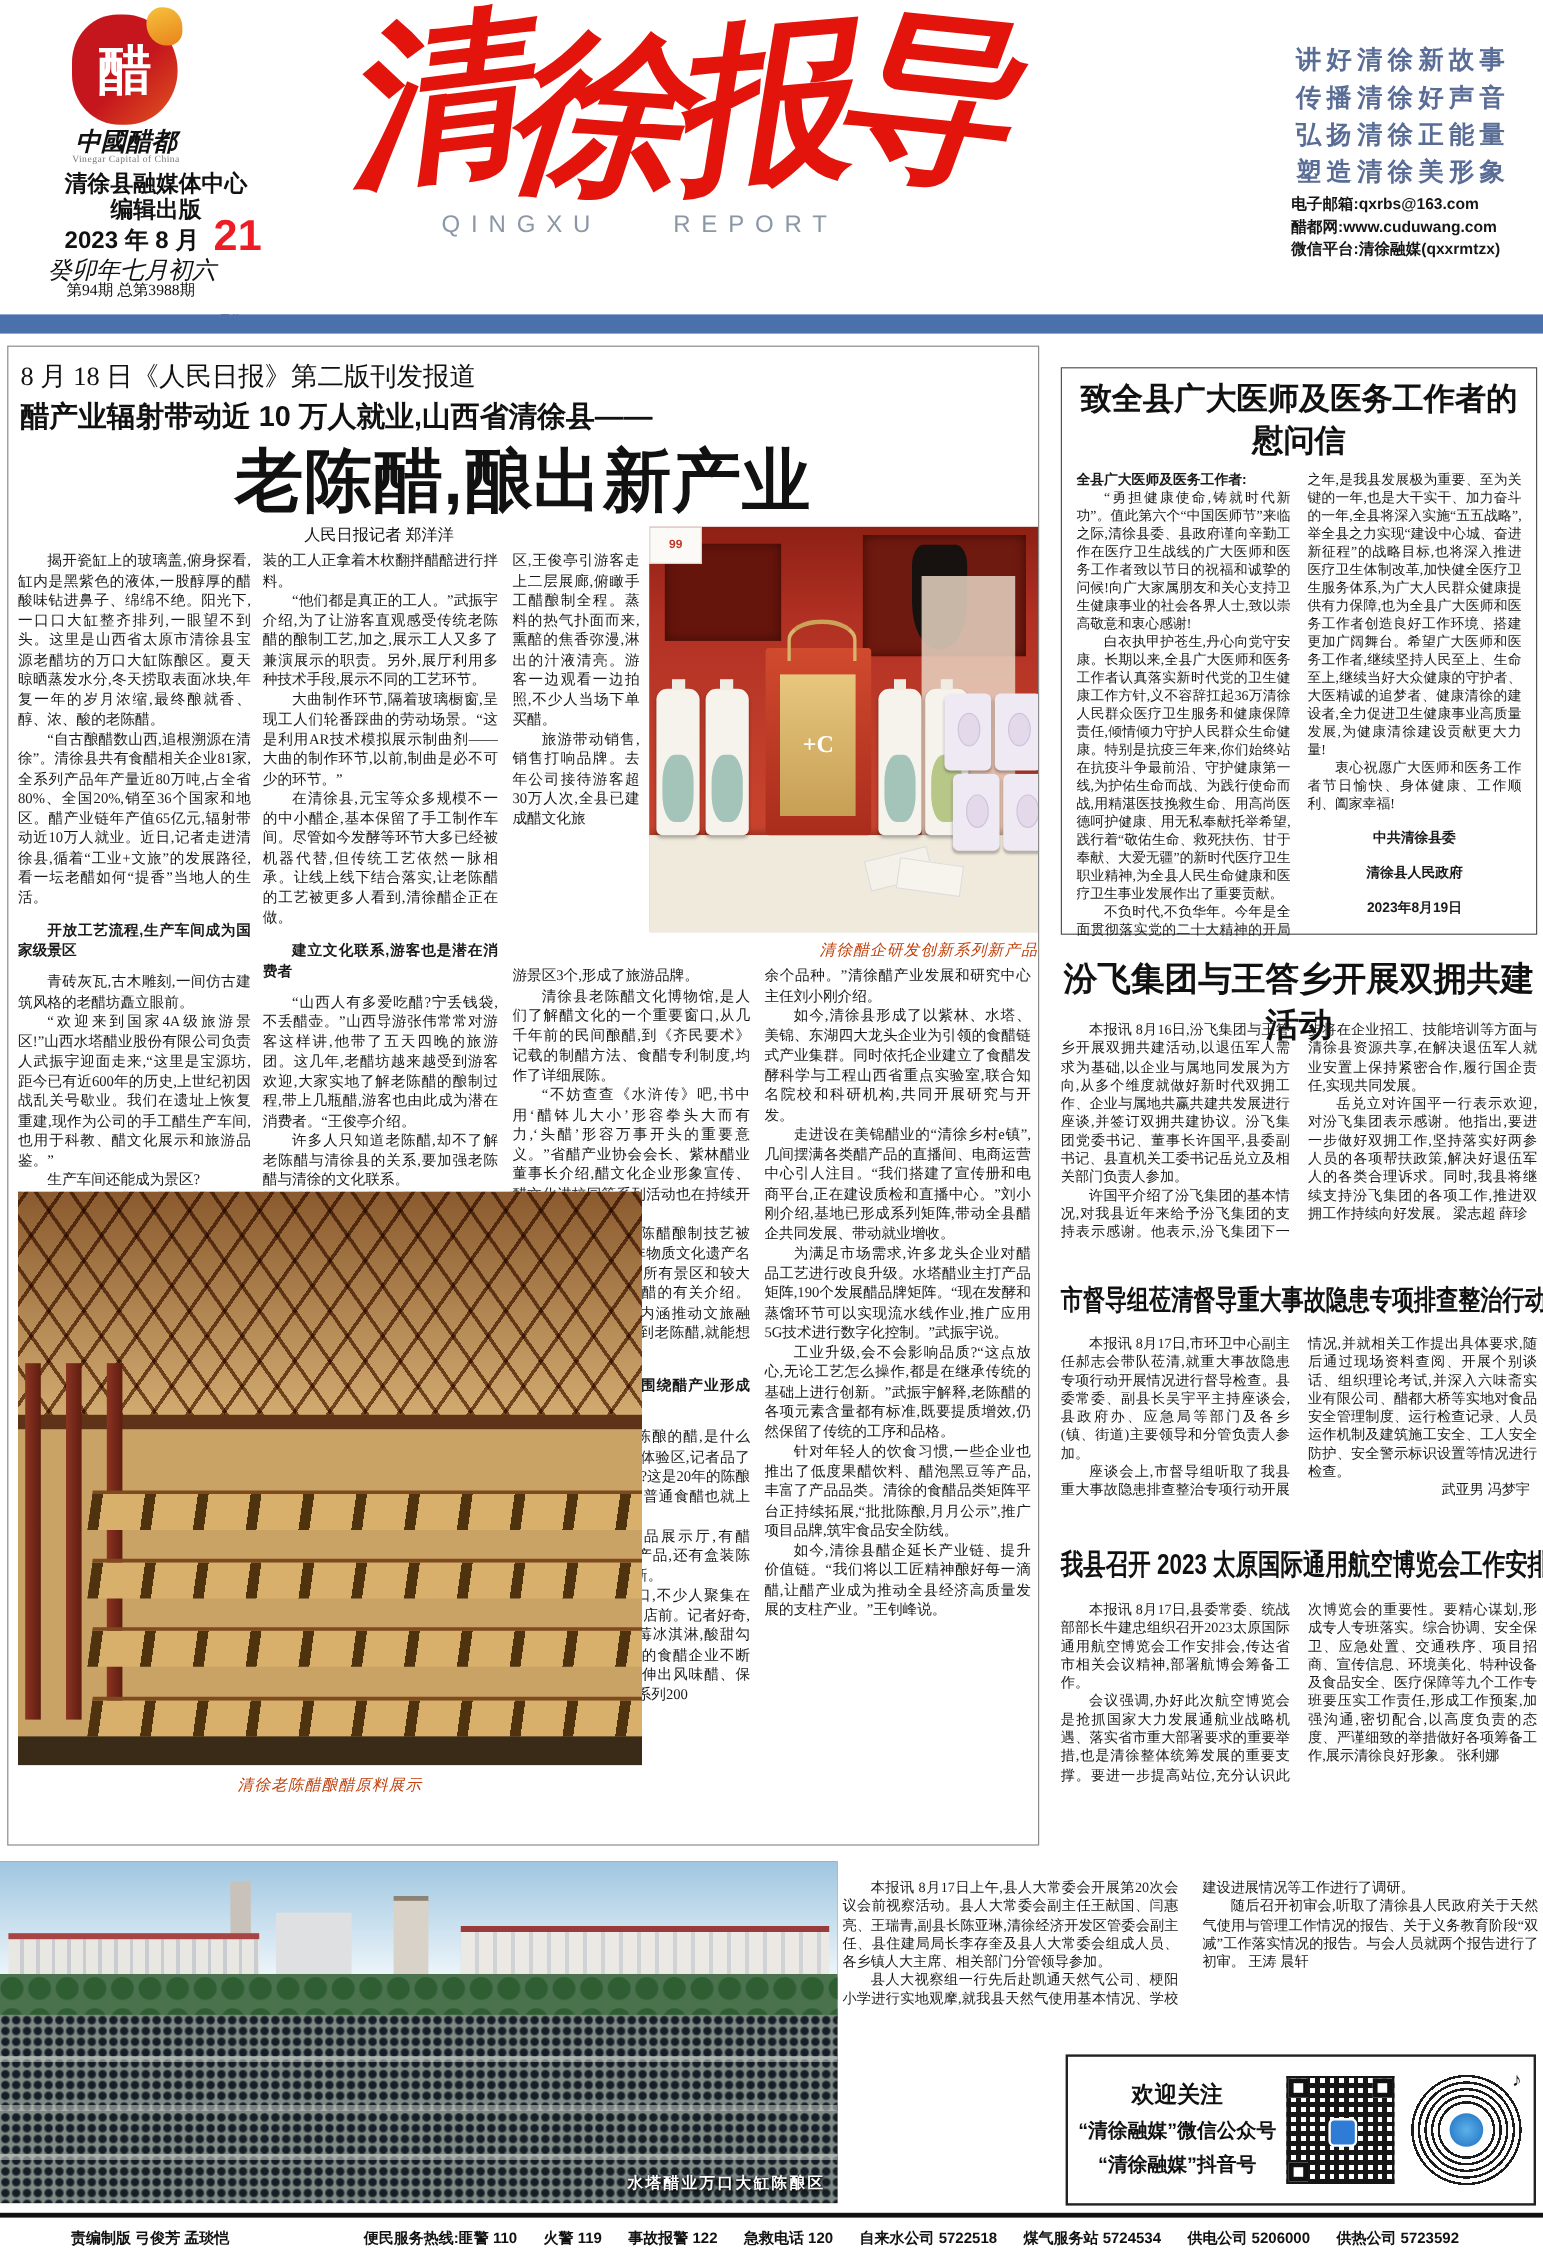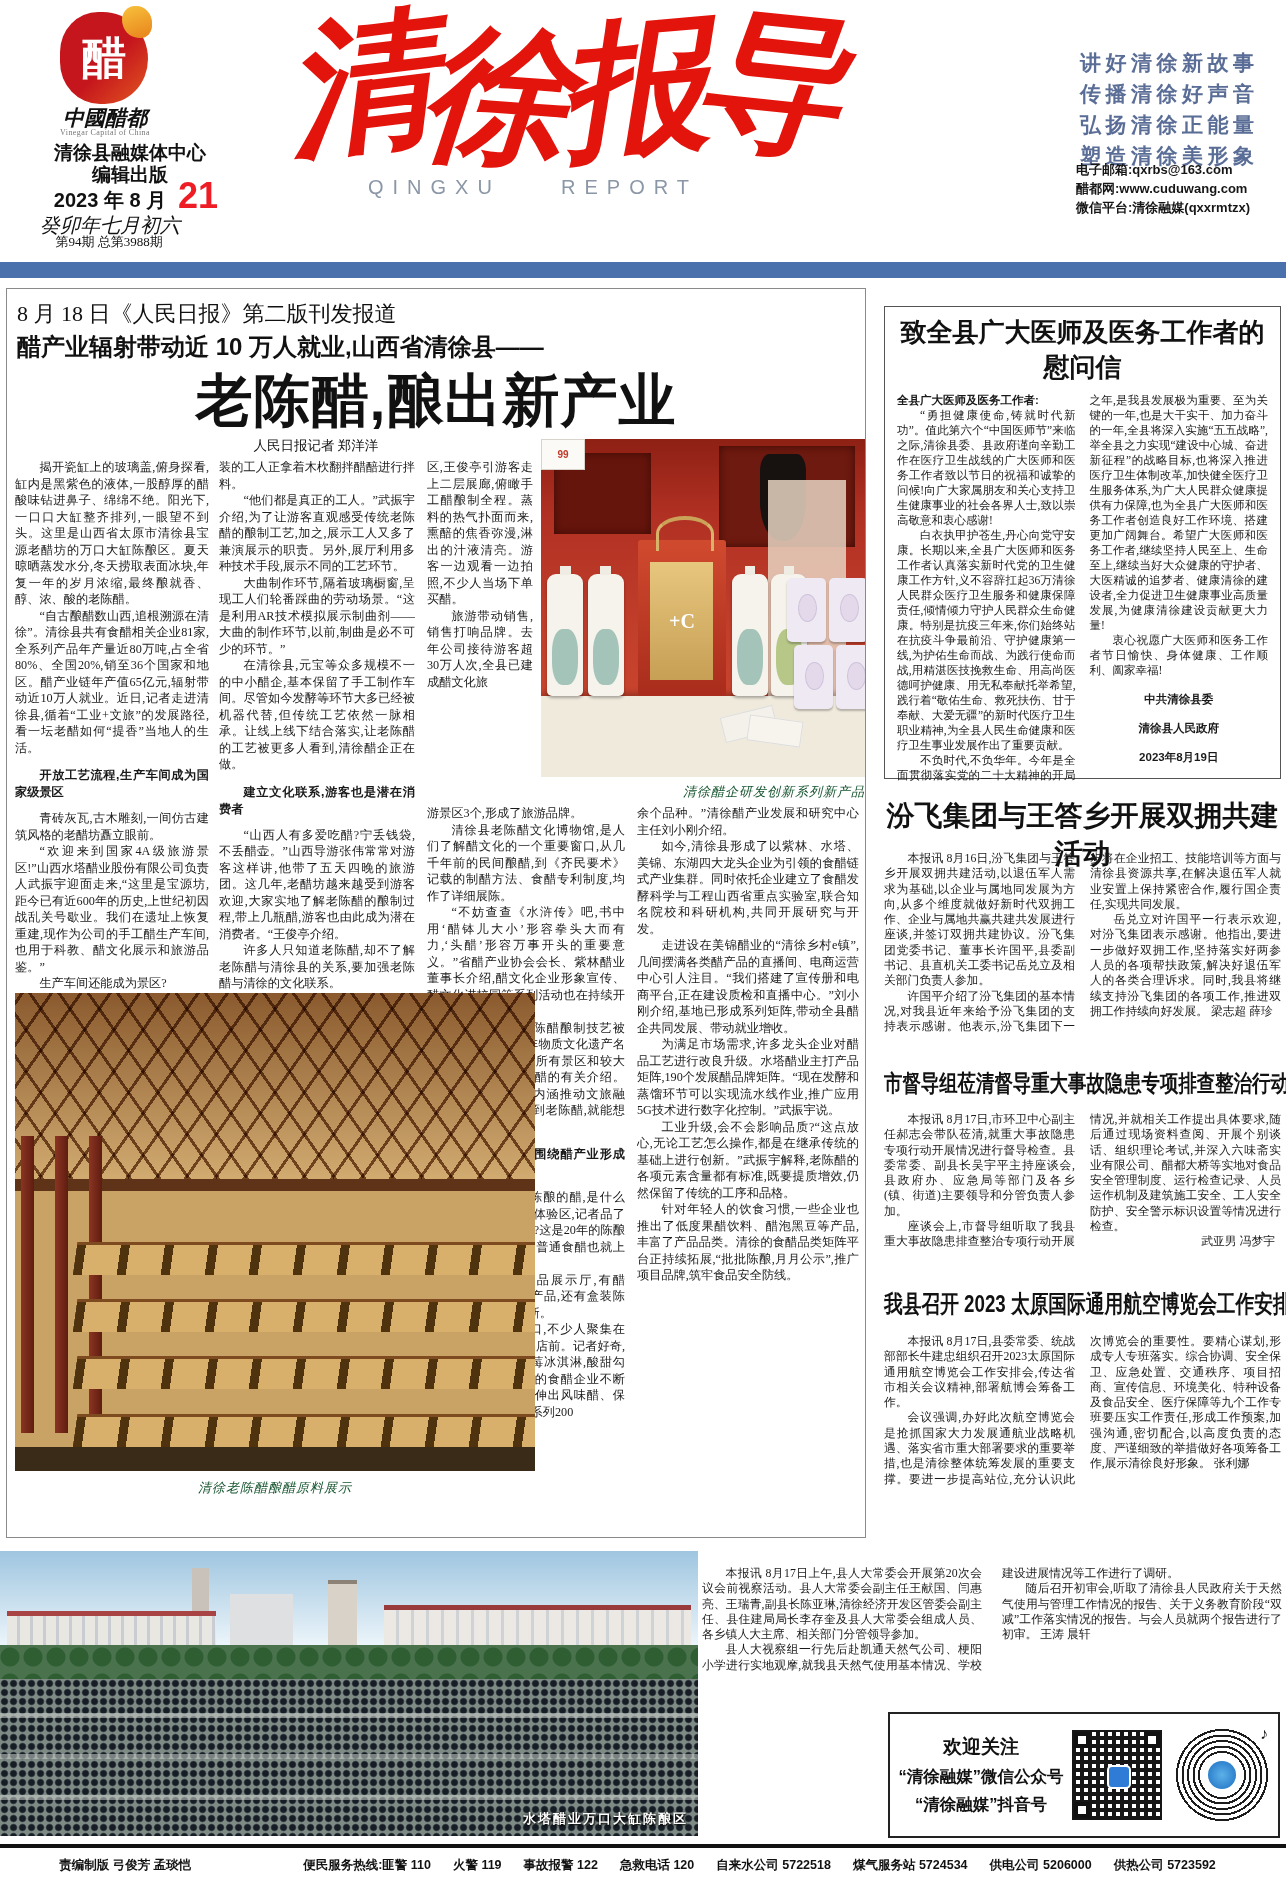--- a/index.html
+++ b/index.html
@@ -27,21 +27,21 @@
   .masthead-title{left:250px;top:-2px;width:630px;height:182px;display:flex;justify-content:center;align-items:center;
                   color:#e3140b;font-weight:bold;font-style:italic;}
   .masthead-title span{font-size:148px;line-height:150px;margin:0 -6px;display:inline-block;}
   .mt0{transform:rotate(-7deg) translateY(-4px);}
   .mt1{transform:rotate(4deg) translateY(8px);}
   .mt2{transform:rotate(-5deg);}
   .mt3{transform:rotate(6deg) translateY(-6px);}
   .title-en{left:368px;top:176px;width:330px;display:flex;justify-content:space-between;
             font-size:20px;color:#8b97a6;letter-spacing:9px;}
 
-  .slogans{left:1080px;top:48px;width:202px;font-family:Liberation Serif, serif;}
+  .slogans{left:1080px;top:35px;width:202px;font-family:Liberation Serif, serif;}
   .slogan-line{font-weight:bold;font-size:21px;letter-spacing:4.5px;line-height:31px;color:#5a6d96;white-space:nowrap;}
   .contacts{left:1076px;top:160px;width:210px;}
   .contact-line{font-weight:bold;font-size:13px;line-height:19px;color:#161616;white-space:nowrap;}
 
   .bluebar{left:0;top:262px;width:1286px;height:16px;background:#4b71ad;}
 
   
   .mainbox{left:6px;top:288px;width:860px;height:1250px;border:1px solid #8a8a8a;box-sizing:border-box;}
   .kicker1{left:10px;top:10px;font-size:22px;}
   .kicker2{left:10px;top:42px;font-weight:bold;font-size:24px;}
@@ -52,21 +52,21 @@
   .bodycol p.cont{text-indent:0;}
   .bodycol p.h{font-weight:bold;font-family:"Liberation Sans","DejaVu Sans",sans-serif;margin:11px 0 9px;line-height:1.4;}
   .bodycol p.lead{text-indent:0;font-weight:bold;font-family:"Liberation Sans","DejaVu Sans",sans-serif;}
   .bodycol p.sig{text-indent:0;text-align:center;font-weight:bold;font-family:"Liberation Sans","DejaVu Sans",sans-serif;margin-top:3px;}
   .bodycol p.auth{text-indent:0;text-align:right;padding-right:10px;}
   .c1{left:8px;top:170px;width:194px;height:532px;}
   .c2{left:212px;top:170px;width:196px;height:532px;}
   .c3a{left:420px;top:170px;width:106px;height:328px;}
   .c3b{left:420px;top:516px;width:198px;height:718px;}
   .c4{left:630px;top:516px;width:222px;height:718px;}
-  .caption{font-size:13px;font-style:italic;color:#14532d;letter-spacing:1px;}
+  .caption{font-size:13px;font-style:italic;color:#c2410c;letter-spacing:1px;}
   .cap-products{left:534px;top:494px;width:324px;text-align:right;}
   .cap-interior{left:8px;top:1190px;width:520px;text-align:center;}
 
   
   .photo-products{left:534px;top:150px;width:324px;height:338px;overflow:hidden;
       background:linear-gradient(180deg,#8e2014 0%,#b03023 22%,#c23f2b 58%,#c8432d 74%,#c8432d 76%,#efe8da 76%);}
   .pp-niche1{left:4%;top:4%;width:30%;height:24%;background:#66150c;box-shadow:inset 0 0 10px #3c0b05;}
   .pp-niche2{left:55%;top:2%;width:42%;height:30%;background:#6f1a10;box-shadow:inset 0 0 10px #3c0b05;}
   .pp-jar{left:30%;top:8%;width:34%;height:86%;background:#171210;border-radius:20% 20% 45% 45%;}
   .pp-window{left:70%;top:12%;width:24%;height:74%;background:#e7d3c2;opacity:.85;}
@@ -258,20 +258,21 @@
         <p>老醋坊展厅门口,不少人聚集在一家叫“醋态”的饮品店前。记者好奇,也买了一份醋的草莓冰淇淋,酸甜勾人,清爽宜人。清徐的食醋企业不断研发创新,目前已延伸出风味醋、保健醋、醋饮料等6个系列200</p>
       </div>
     <div class="abs bodycol c4">
 
     <p class="cont">余个品种。”清徐醋产业发展和研究中心主任刘小刚介绍。</p>
         <p>如今,清徐县形成了以紫林、水塔、美锦、东湖四大龙头企业为引领的食醋链式产业集群。同时依托企业建立了食醋发酵科学与工程山西省重点实验室,联合知名院校和科研机构,共同开展研究与开发。</p>
         <p>走进设在美锦醋业的“清徐乡村e镇”,几间摆满各类醋产品的直播间、电商运营中心引人注目。“我们搭建了宣传册和电商平台,正在建设质检和直播中心。”刘小刚介绍,基地已形成系列矩阵,带动全县醋企共同发展、带动就业增收。</p>
         <p>为满足市场需求,许多龙头企业对醋品工艺进行改良升级。水塔醋业主打产品矩阵,190个发展醋品牌矩阵。“现在发酵和蒸馏环节可以实现流水线作业,推广应用5G技术进行数字化控制。”武振宇说。</p>
         <p>工业升级,会不会影响品质?“这点放心,无论工艺怎么操作,都是在继承传统的基础上进行创新。”武振宇解释,老陈醋的各项元素含量都有标准,既要提质增效,仍然保留了传统的工序和品格。</p>
         <p>针对年轻人的饮食习惯,一些企业也推出了低度果醋饮料、醋泡黑豆等产品,丰富了产品品类。清徐的食醋品类矩阵平台正持续拓展,“批批陈酿,月月公示”,推广项目品牌,筑牢食品安全防线。</p>
+        <p>如今,清徐县醋企延长产业链、提升价值链。“我们将以工匠精神酿好每一滴醋,让醋产业成为推动全县经济高质量发展的支柱产业。”王钊峰说。</p>
       </div>
 
     <div class="abs photo-products">
       <div class="abs pp-niche1"></div>
       <div class="abs pp-niche2">
         <div class="pp-jar abs"></div>
       </div>
       <div class="abs pp-window"></div>
       <div class="abs pp-table"></div>
       <div class="abs pp-giftbox">

